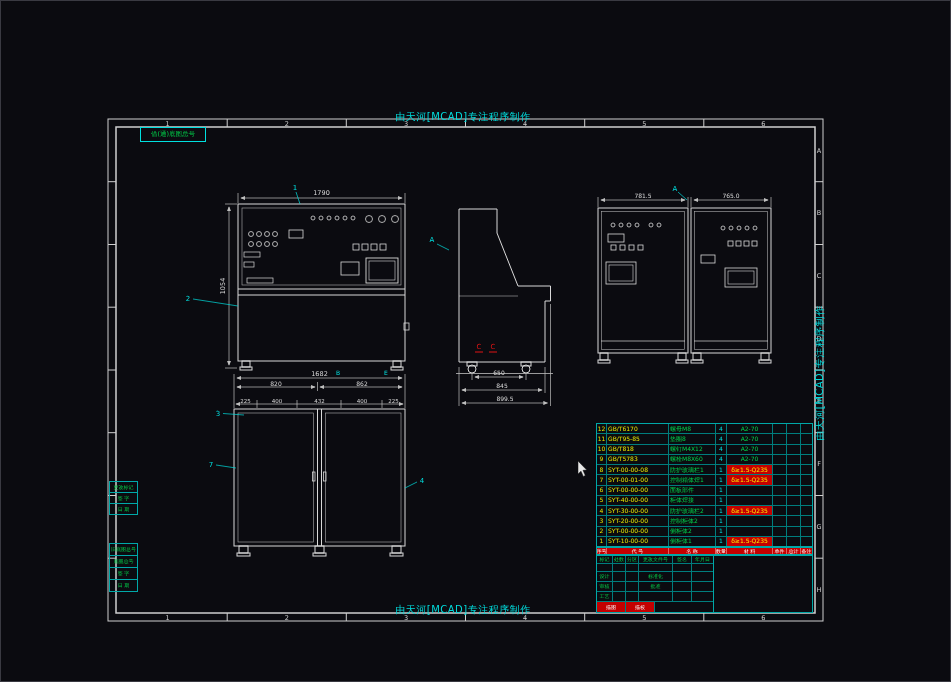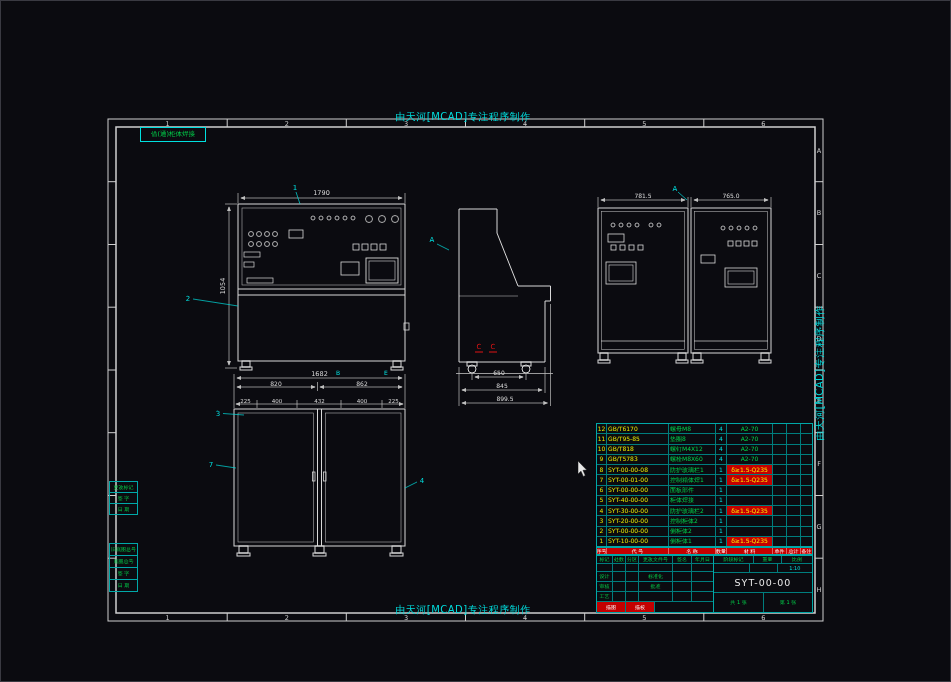--- a/index.html
+++ b/index.html
@@ -340,21 +340,21 @@
   <text x="642" y="197" font-size="6" fill="#d9d9d9" text-anchor="middle">781.5</text>
   <text x="730" y="197" font-size="6" fill="#d9d9d9" text-anchor="middle">765.0</text>
   <g>
     <text x="674" y="190" font-size="7" fill="#00e0e0" text-anchor="middle">A</text>
     <line x1="677" y1="191" x2="686" y2="199" stroke="#00e0e0" stroke-width="0.7"></line>
   </g>
 
   <path d="M577,460 v13 l3,-2.8 2.3,5.2 2,-0.9 -2.3,-5.2 3.8,-0.2 Z" fill="#e8e8e8" stroke="#111" stroke-width="0.5"></path>
 </svg>
 
-<div class="stamp">借(通)柜体焊接</div>
+<div class="stamp">借(通)底图总号</div>
 
 <div class="lm g1">
   <div class="lm-box">更改标记</div>
   <div class="lm-box">签 字</div>
   <div class="lm-box">日 期</div>
 </div>
 <div class="lm g2">
   <div class="lm-box">旧底图总号</div>
   <div class="lm-box">底图总号</div>
   <div class="lm-box">签 字</div>
@@ -536,36 +536,15 @@
       <div class="tcell tc4"></div>
       <div class="tcell tc5"></div>
           <div class="tcell tc6"></div>
     </div>
     <div class="trow rfx">
       <div class="tcell chip" style="width:29px;">描图</div>
       <div class="tcell chip" style="width:29px;">描校</div>
       <div class="tcell tc6"></div>
     </div>
   </div>
-  <div class="tb-right">
-    <div class="trow r8">
-      <div class="tcell rc1">阶段标记</div>
-      <div class="tcell rc2">重量</div>
-      <div class="tcell rc3">比例</div>
-    </div>
-    <div class="trow r9">
-      <div class="tcell rc1 mini">
-            <span></span>
-            <span></span>
-            <span></span>
-          </div>
-      <div class="tcell rc2"></div>
-      <div class="tcell rc3 scaleval">1:10</div>
-    </div>
-    <div class="dwgno">SYT-00-00</div>
-    <div class="trow rfx">
-      <div class="tcell" style="width:50px;">共 1 张</div>
-      <div class="tcell tc6">第 1 张</div>
-    </div>
-  </div>
 </div>
 
 </div>
 
 </body></html>

